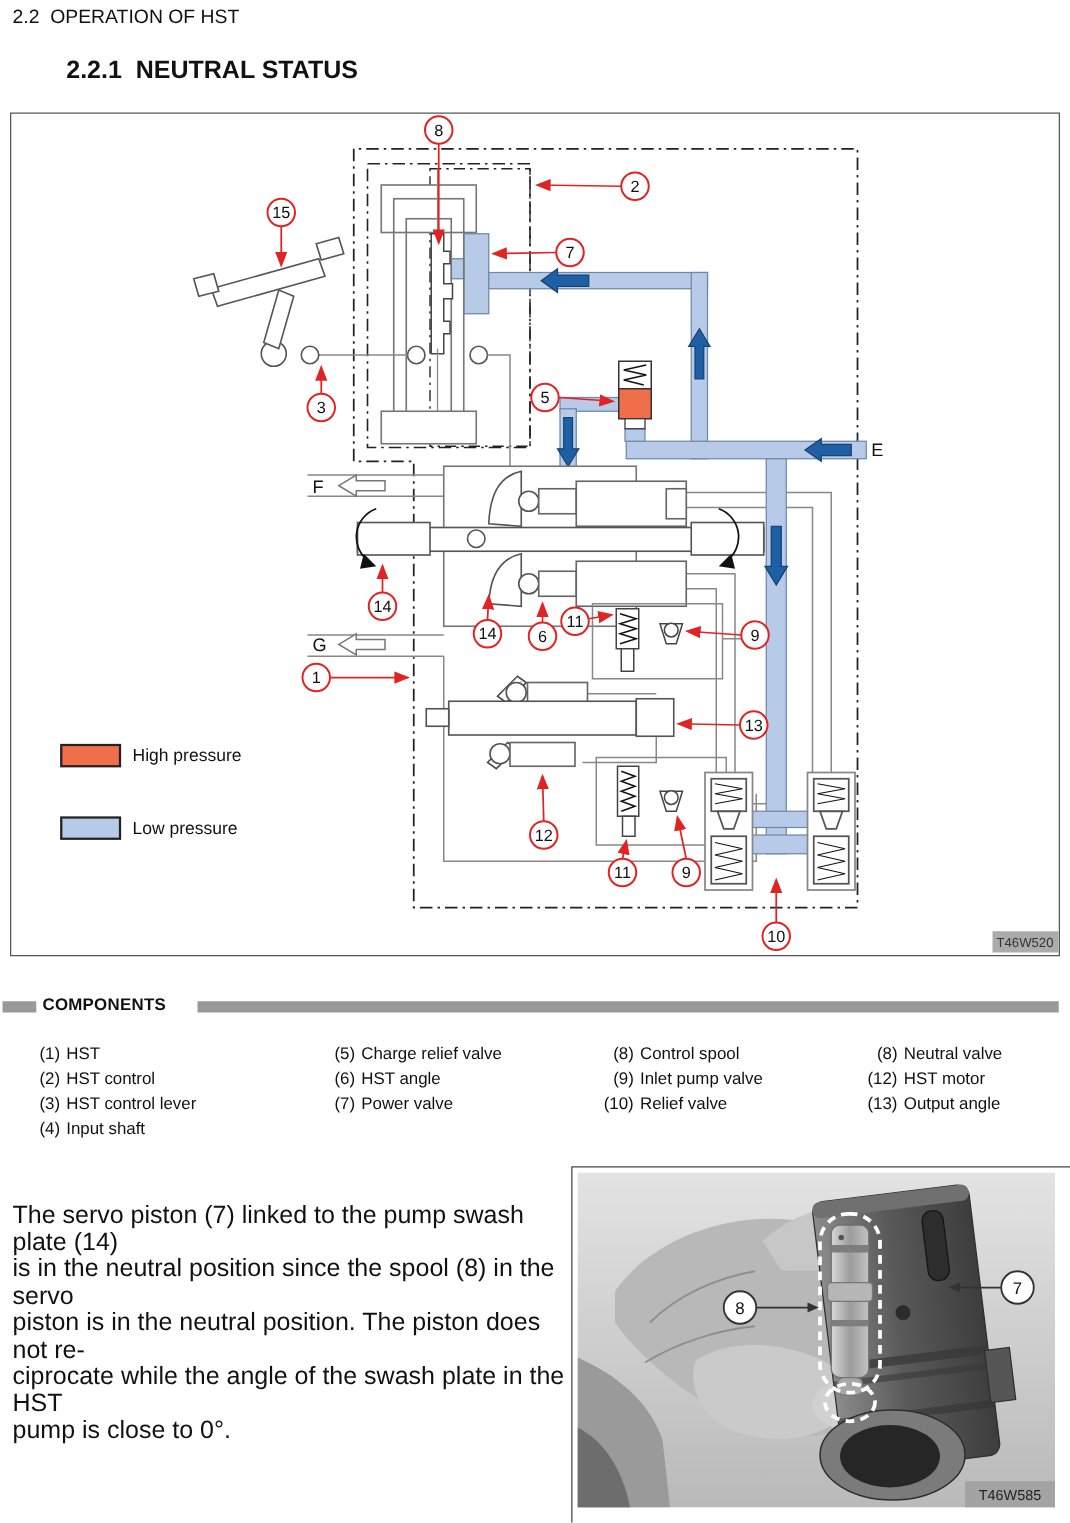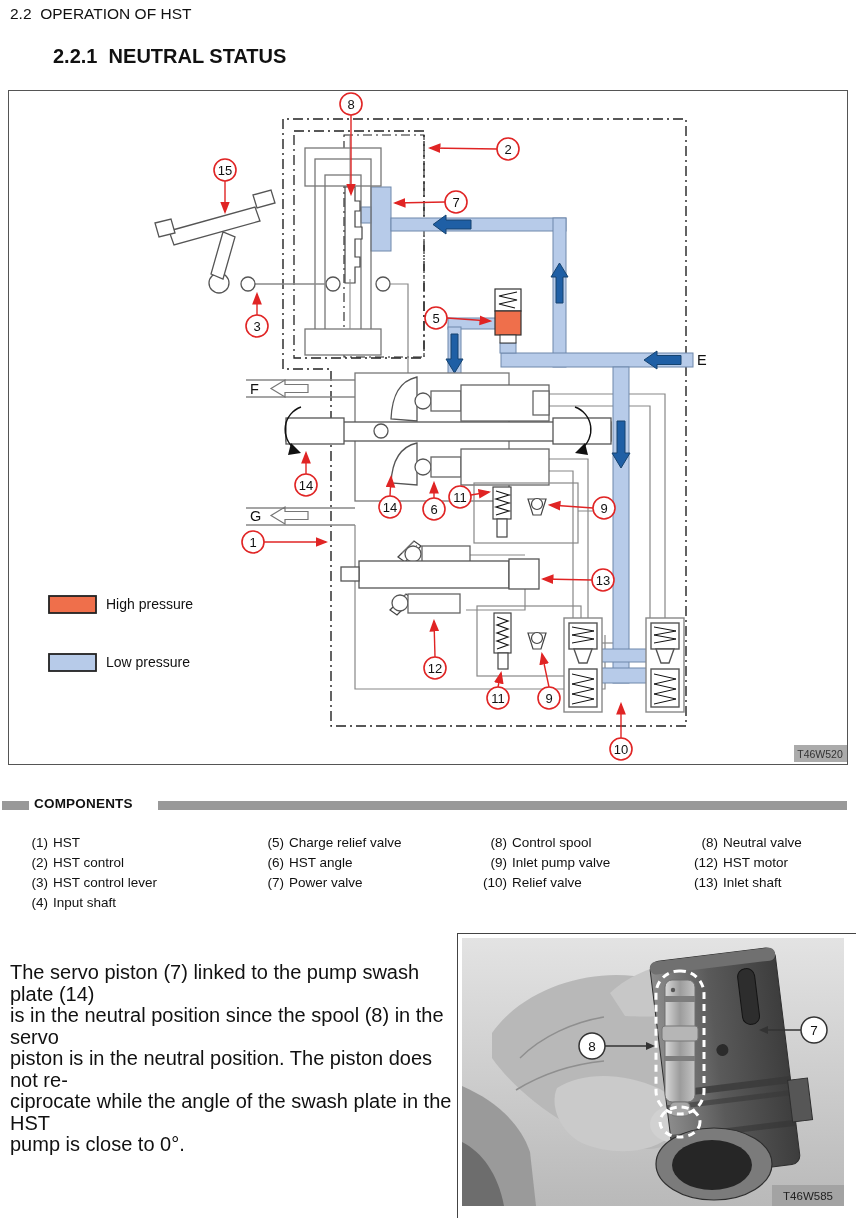--- a/index.html
+++ b/index.html
@@ -306,21 +306,21 @@
   <div class="row"><span class="num">(7)</span><span>Power valve</span></div>
 </div>
 <div class="comp-col c3">
   <div class="row"><span class="num">(8)</span><span>Control spool</span></div>
   <div class="row"><span class="num">(9)</span><span>Inlet pump valve</span></div>
   <div class="row"><span class="num">(10)</span><span>Relief valve</span></div>
 </div>
 <div class="comp-col c4">
   <div class="row"><span class="num">(8)</span><span>Neutral valve</span></div>
   <div class="row"><span class="num">(12)</span><span>HST motor</span></div>
-  <div class="row"><span class="num">(13)</span><span>Inlet shaft</span></div>
+  <div class="row"><span class="num">(13)</span><span>Output angle</span></div>
 </div>
 
 <div class="body-text">The servo piston (7) linked to the pump swash plate (14)
 is in the neutral position since the spool (8) in the servo
 piston is in the neutral position. The piston does not re-
 ciprocate while the angle of the swash plate in the HST
 pump is close to 0°.</div>
 
 <div class="photo-panel">
 <svg width="382" height="268" viewBox="0 0 382 268" xmlns="http://www.w3.org/2000/svg">

